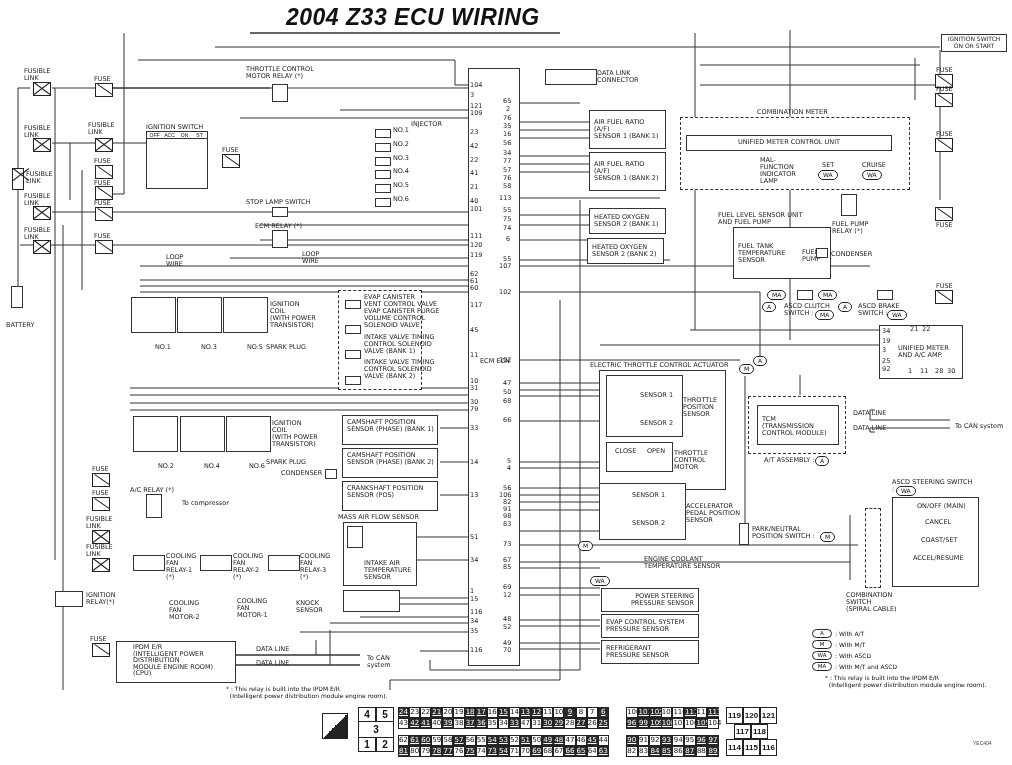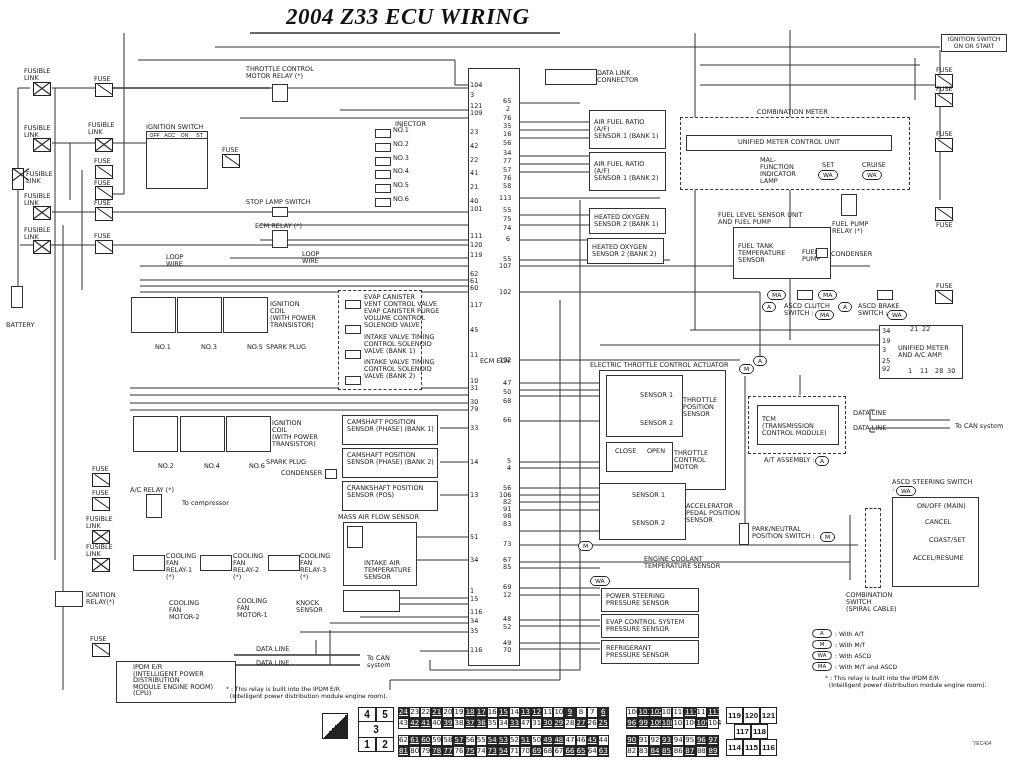--- a/index.html
+++ b/index.html
@@ -1,17 +1,17 @@
 <!DOCTYPE html>
 <html><head>
 <meta charset="utf-8">
 <style>
   html,body{margin:0;padding:0;background:#fff;}
   body{width:1012px;height:765px;position:relative;overflow:hidden;font-family:"Liberation Sans",sans-serif;color:#111;}
-  .title{position:absolute;left:286px;top:4px;font-size:23px;font-weight:bold;font-style:italic;letter-spacing:0.5px;font-family:Liberation Serif, serif;color:#111;}
+  .title{position:absolute;left:286px;top:4px;font-size:23px;font-weight:bold;font-style:italic;letter-spacing:0.5px;font-family:Liberation Sans, sans-serif;color:#111;}
   svg.wires{position:absolute;left:0;top:0;}
   .lbl{position:absolute;font-size:6.5px;line-height:7px;font-family:"DejaVu Sans",sans-serif;color:#222;white-space:pre;text-transform:uppercase;}
   .pin{position:absolute;font-size:6.5px;line-height:7px;font-family:"DejaVu Sans",sans-serif;color:#222;}
   .box{position:absolute;border:1px solid #333;background:#fff;}
   .boxlbl{font-size:6.5px;line-height:7px;font-family:"DejaVu Sans",sans-serif;color:#222;padding:3px 4px;white-space:pre;text-transform:uppercase;}
   .oval{position:absolute;border:1px solid #222;border-radius:8px;font-size:6px;padding:0 4px;line-height:8px;background:#fff;font-family:"DejaVu Sans",sans-serif;}
   .ecm{position:absolute;left:468px;top:68px;width:50px;height:596px;border:1px solid #333;background:#fff;}
   .ecmlbl{position:absolute;left:480px;top:357px;font-size:6.5px;font-family:"DejaVu Sans",sans-serif;}
   .legend{position:absolute;left:812px;top:628px;font-size:6px;line-height:11px;font-family:"DejaVu Sans",sans-serif;}
   .legend .row{display:flex;align-items:center;gap:3px;}
@@ -200,21 +200,21 @@
 
 <div class="lbl" style="left:246px;top:66px;">THROTTLE CONTROL
 MOTOR RELAY (*)</div>
 <div class="box" style="left:272px;top:84px;width:14px;height:16px;"></div>
 
 <div class="lbl" style="left:246px;top:199px;">STOP LAMP SWITCH</div>
 <div class="box" style="left:272px;top:207px;width:14px;height:8px;"></div>
 <div class="lbl" style="left:255px;top:223px;">ECM RELAY (*)</div>
 <div class="box" style="left:272px;top:230px;width:14px;height:16px;"></div>
 
-<div class="lbl" style="left:360px;top:121px;padding-left:35px;">INJECTOR</div>
+<div class="lbl" style="left:376px;top:121px;padding-left:35px;">INJECTOR</div>
 <div class="box" style="left:375px;top:129px;width:14px;height:7px;"></div>
 <div class="lbl" style="left:393px;top:127px;">No.1</div>
 <div class="box" style="left:375px;top:143px;width:14px;height:7px;"></div>
 <div class="lbl" style="left:393px;top:141px;">No.2</div>
 <div class="box" style="left:375px;top:157px;width:14px;height:7px;"></div>
 <div class="lbl" style="left:393px;top:155px;">No.3</div>
 <div class="box" style="left:375px;top:170px;width:14px;height:7px;"></div>
 <div class="lbl" style="left:393px;top:168px;">No.4</div>
 <div class="box" style="left:375px;top:184px;width:14px;height:7px;"></div>
 <div class="lbl" style="left:393px;top:182px;">No.5</div>
@@ -329,21 +329,21 @@
 <div class="lbl" style="left:169px;top:600px;">COOLING
 FAN
 MOTOR-2</div>
 <div class="lbl" style="left:237px;top:598px;">COOLING
 FAN
 MOTOR-1</div>
 
 <div class="lbl" style="left:90px;top:636px;">FUSE</div>
 <div class="fuse" style="left:92px;top:643px;"></div>
 
-<div class="box" style="left:116px;top:641px;width:118px;height:40px;margin-top:20px;">
+<div class="box" style="left:116px;top:641px;width:118px;height:40px;">
   <div class="boxlbl" style="padding:2px 16px;line-height:6.5px;">IPDM E/R
 (INTELLIGENT POWER
 DISTRIBUTION
 MODULE ENGINE ROOM)
 (CPU)</div>
 </div>
 <div class="lbl" style="left:256px;top:646px;">DATA LINE</div>
 <div class="lbl" style="left:256px;top:660px;">DATA LINE</div>
 <div class="lbl" style="left:367px;top:655px;text-transform:none;">To CAN
 system</div>
@@ -563,39 +563,39 @@
 <div class="box" style="left:739px;top:523px;width:8px;height:20px;"></div>
 <div class="lbl" style="left:752px;top:526px;">PARK/NEUTRAL
 POSITION SWITCH :</div>
 <div class="oval" style="left:820px;top:532px;">M</div>
 <div class="oval" style="left:578px;top:541px;">M</div>
 
 <div class="lbl" style="left:644px;top:556px;">ENGINE COOLANT
 TEMPERATURE SENSOR</div>
 <div class="oval" style="left:590px;top:576px;">WA</div>
 <div class="box" style="left:601px;top:588px;width:96px;height:22px;">
-  <div class="boxlbl" style="padding-top:4px;">POWER STEERING
+  <div class="boxlbl" style="padding-top:4px;text-align:right;">POWER STEERING
 PRESSURE SENSOR</div>
 </div>
 <div class="box" style="left:601px;top:614px;width:96px;height:22px;">
   <div class="boxlbl" style="padding-top:4px;">EVAP CONTROL SYSTEM
 PRESSURE SENSOR</div>
 </div>
 <div class="box" style="left:601px;top:640px;width:96px;height:22px;">
   <div class="boxlbl" style="padding-top:4px;">REFRIGERANT
 PRESSURE SENSOR</div>
 </div>
 
 <div class="lbl" style="left:892px;top:479px;">ASCD STEERING SWITCH
 :</div>
 <div class="oval" style="left:896px;top:486px;">WA</div>
 <div class="box" style="left:892px;top:497px;width:85px;height:88px;">
   <div class="boxlbl" style="position:absolute;left:20px;top:2px;">ON/OFF (MAIN)</div>
   <div class="boxlbl" style="position:absolute;left:28px;top:18px;text-align:center;">CANCEL</div>
-  <div class="boxlbl" style="position:absolute;left:32px;top:36px;">COAST/SET</div>
+  <div class="boxlbl" style="position:absolute;left:24px;top:36px;">COAST/SET</div>
   <div class="boxlbl" style="position:absolute;left:16px;top:54px;">ACCEL/RESUME</div>
 </div>
 <div class="box" style="left:865px;top:508px;width:14px;height:78px;border-style:dashed;"></div>
 <div class="lbl" style="left:846px;top:592px;">COMBINATION
 SWITCH
 (SPIRAL CABLE)</div>
 
 <div class="legend">
   <div class="row">
       <span class="key">A</span>

